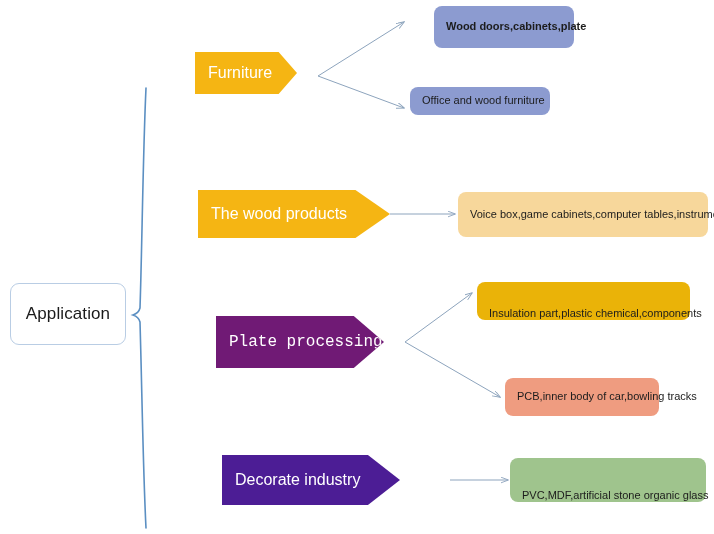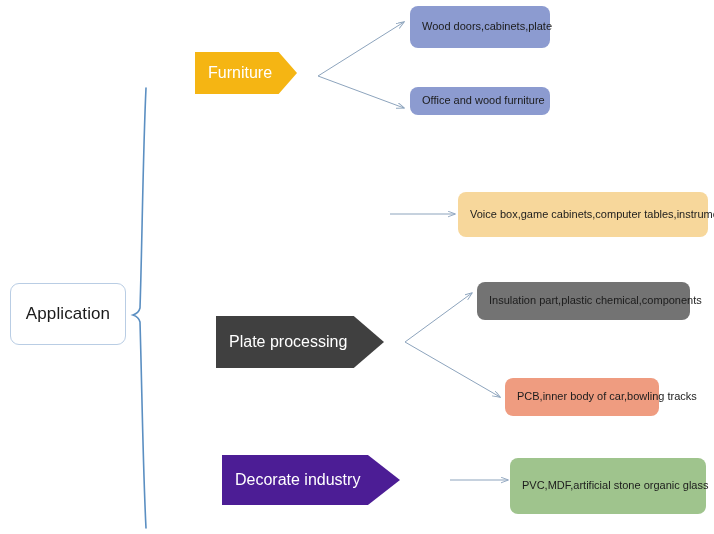--- a/index.html
+++ b/index.html
@@ -107,41 +107,44 @@
     <path d="M450,480 L508,480" fill="none" stroke="#8da4bd" stroke-width="1" marker-end="url(#arrowhead)"></path>
   </svg>
 
   <div class="root-node">
     <span class="root-label">Application</span>
   </div>
 
   <div class="cat-arrow" style="left:195px; top:52px; width:102px; height:42px; background:#f5b513;">
     <span class="cat-label">Furniture</span>
   </div>
-  <div class="leaf-box" style="left:410px; top:6px; width:140px; height:42px; background:#8c9bd0;">
+  <div class="leaf-box" style="left:434px; top:6px; width:140px; height:42px; background:#8c9bd0;font-weight:bold;">
     <span class="leaf-label">Wood doors,cabinets,plate</span>
   </div>
   <div class="leaf-box" style="left:410px; top:87px; width:140px; height:28px; background:#8c9bd0;">
     <span class="leaf-label">Office and wood furniture</span>
   </div>
 
+  <div class="cat-arrow" style="left:198px; top:190px; width:192px; height:48px; background:#f5b513;">
+    <span class="cat-label">The wood products</span>
+  </div>
   <div class="leaf-box" style="left:458px; top:192px; width:250px; height:45px; background:#f7d79b;">
     <span class="leaf-label">Voice box,game cabinets,computer tables,instruments</span>
   </div>
 
-  <div class="cat-arrow" style="left:216px; top:316px; width:168px; height:52px; background:#404040;">
+  <div class="cat-arrow" style="left:216px; top:316px; width:168px; height:52px; background:#701a75;font-family:Liberation Mono, monospace;">
     <span class="cat-label">Plate processing</span>
   </div>
-  <div class="leaf-box" style="left:477px; top:282px; width:213px; height:38px; background:#737373;">
+  <div class="leaf-box" style="left:477px; top:282px; width:213px; height:38px; background:#eab308;align-items:flex-end;">
     <span class="leaf-label">Insulation part,plastic chemical,components</span>
   </div>
   <div class="leaf-box" style="left:505px; top:378px; width:154px; height:38px; background:#ef9c80;">
     <span class="leaf-label">PCB,inner body of car,bowling tracks</span>
   </div>
 
   <div class="cat-arrow" style="left:222px; top:455px; width:178px; height:50px; background:#4c1d95;">
     <span class="cat-label">Decorate industry</span>
   </div>
-  <div class="leaf-box" style="left:510px; top:458px; width:196px; height:56px; background:#9fc48d;">
+  <div class="leaf-box" style="left:510px; top:458px; width:196px; height:44px; background:#9fc48d;align-items:flex-end;">
     <span class="leaf-label">PVC,MDF,artificial stone organic glass</span>
   </div>
 
 </div>
 
 </body></html>

